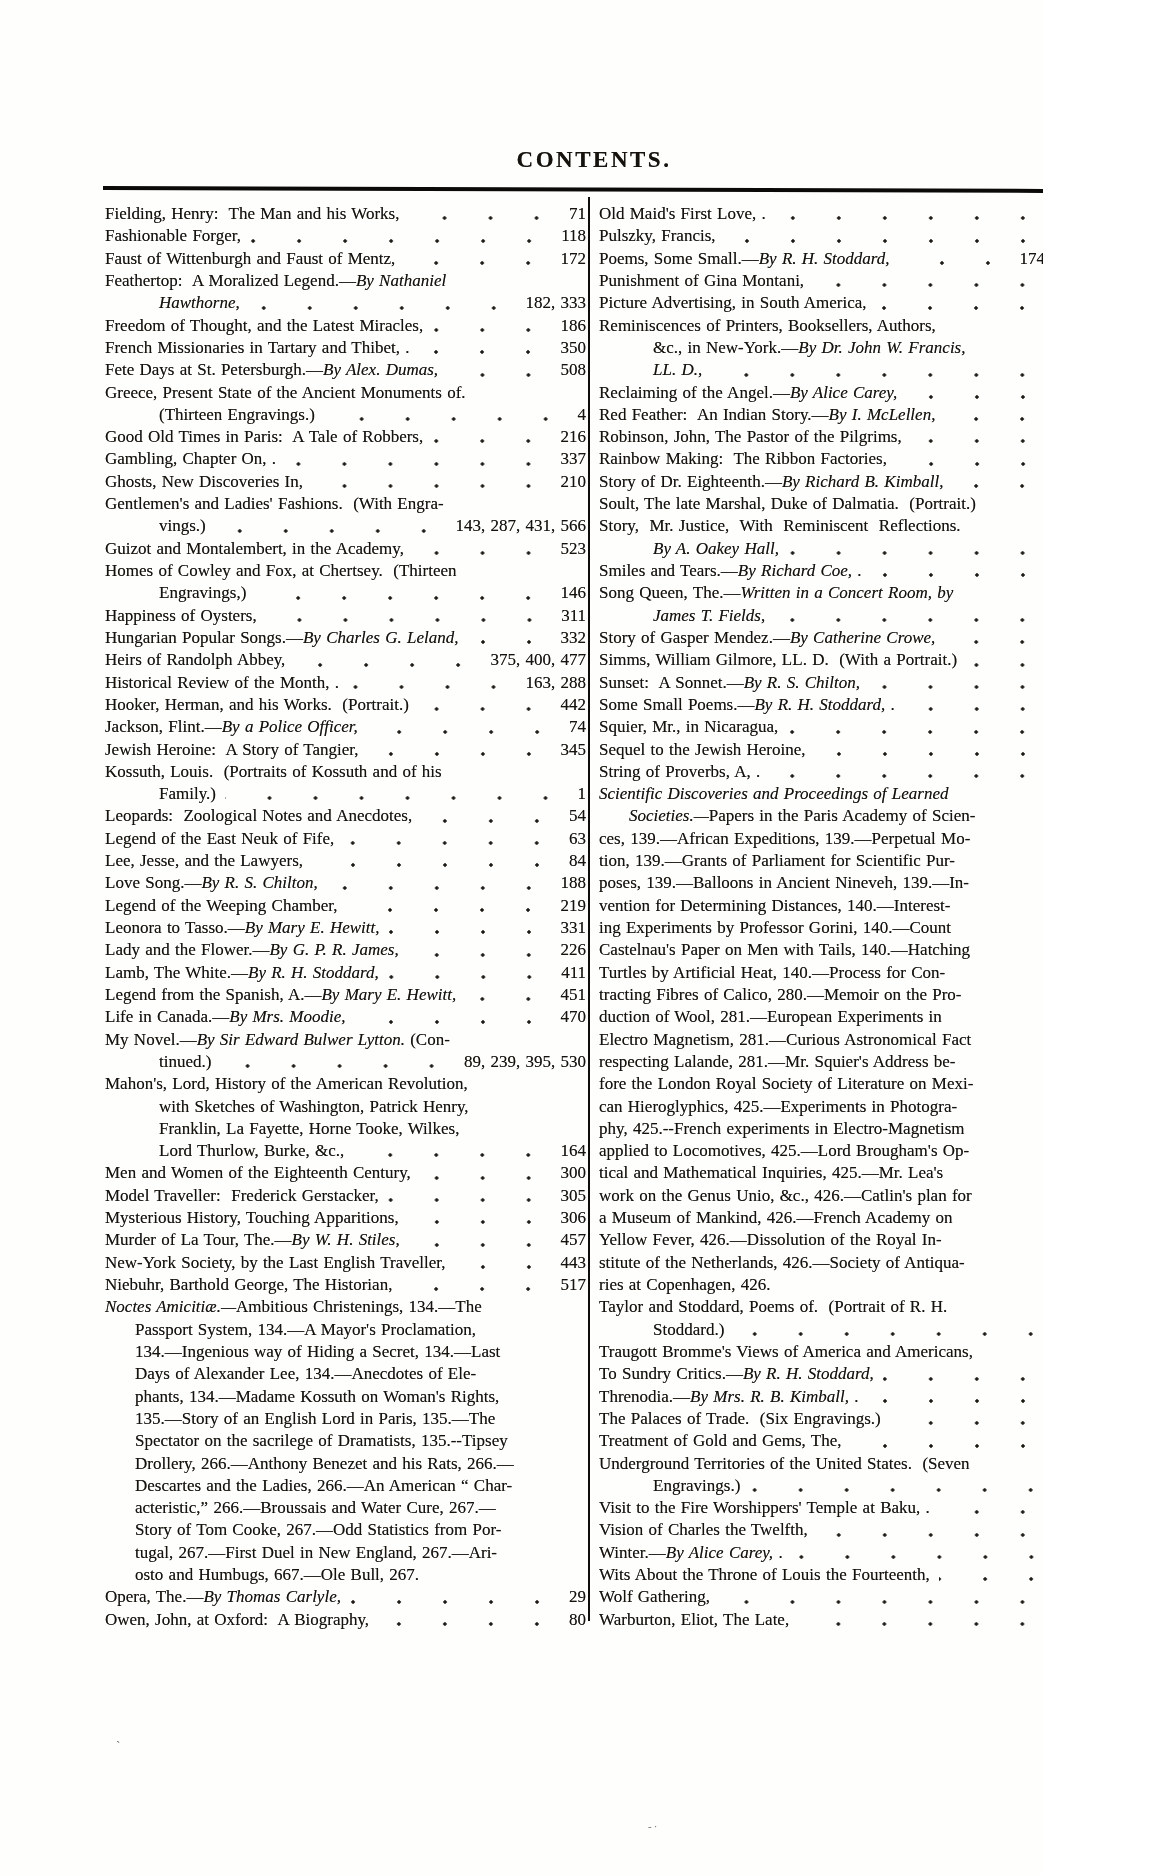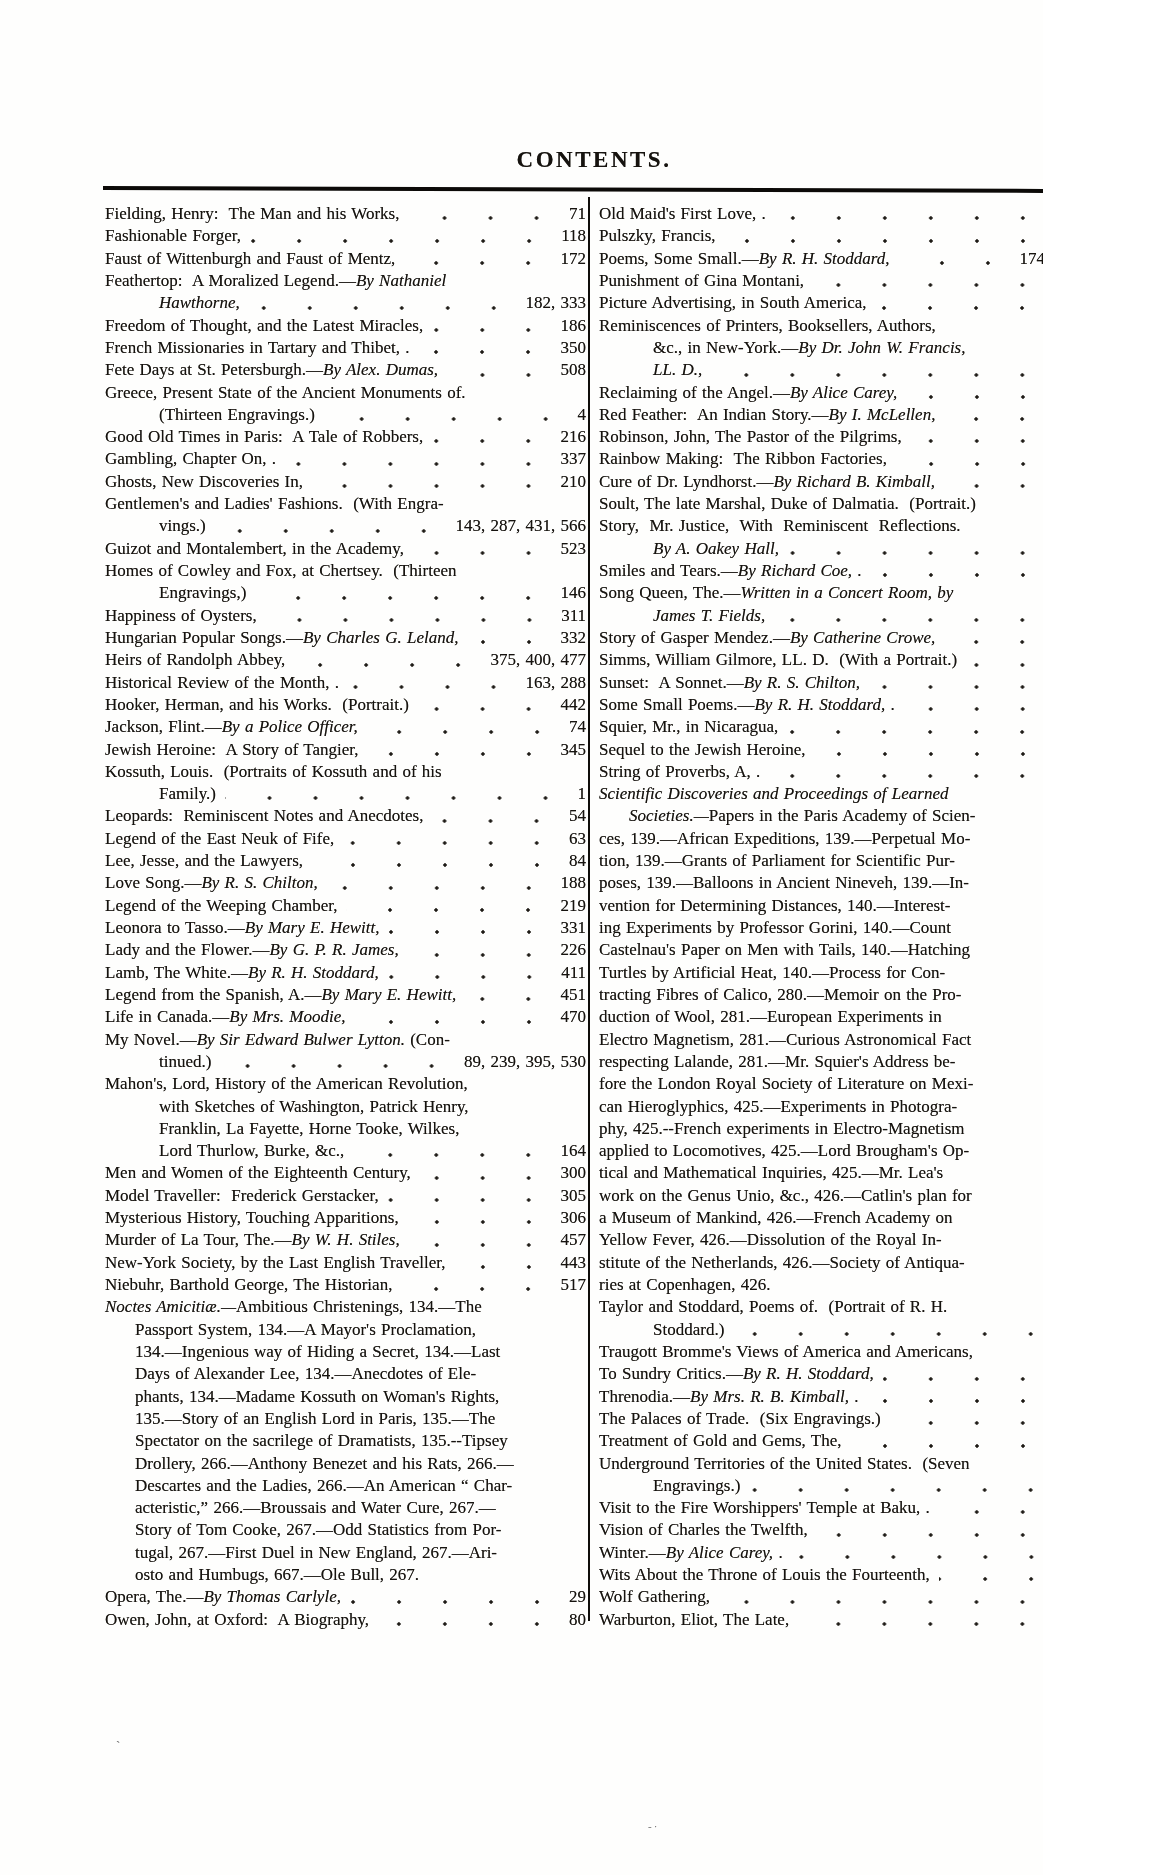--- a/index.html
+++ b/index.html
@@ -189,21 +189,21 @@
       <div class="line ind0">
         <span class="seg">Kossuth, Louis.  (Portraits of Kossuth and of his</span>
         <span class="fill"></span>
       </div>
       <div class="line ind2">
         <span class="seg">Family.)</span>
         <span class="fill dots"></span>
         <span class="pg">1</span>
       </div>
       <div class="line ind0">
-        <span class="seg">Leopards:  Reminiscent Notes and Anecdotes,</span>
+        <span class="seg">Leopards:  Zoological Notes and Anecdotes,</span>
         <span class="fill dots"></span>
         <span class="pg">54</span>
       </div>
       <div class="line ind0">
         <span class="seg">Legend of the East Neuk of Fife,</span>
         <span class="fill dots"></span>
         <span class="pg">63</span>
       </div>
       <div class="line ind0">
         <span class="seg">Lee, Jesse, and the Lawyers,</span>
@@ -432,21 +432,21 @@
         <span class="seg">Robinson, John, The Pastor of the Pilgrims,</span>
         <span class="fill dots"></span>
         <span class="pg">367</span>
       </div>
       <div class="line ind0">
         <span class="seg">Rainbow Making:  The Ribbon Factories,</span>
         <span class="fill dots"></span>
         <span class="pg">511</span>
       </div>
       <div class="line ind0">
-        <span class="seg">Cure of Dr. Lyndhorst.—</span>
+        <span class="seg">Story of Dr. Eighteenth.—</span>
         <span class="seg it">By Richard B. Kimball,</span>
         <span class="fill dots"></span>
         <span class="pg">109</span>
       </div>
       <div class="line ind0">
         <span class="seg">Soult, The late Marshal, Duke of Dalmatia.  (Portrait.)</span>
         <span class="fill"></span>
         <span class="pg">145</span>
       </div>
       <div class="line ind0">

